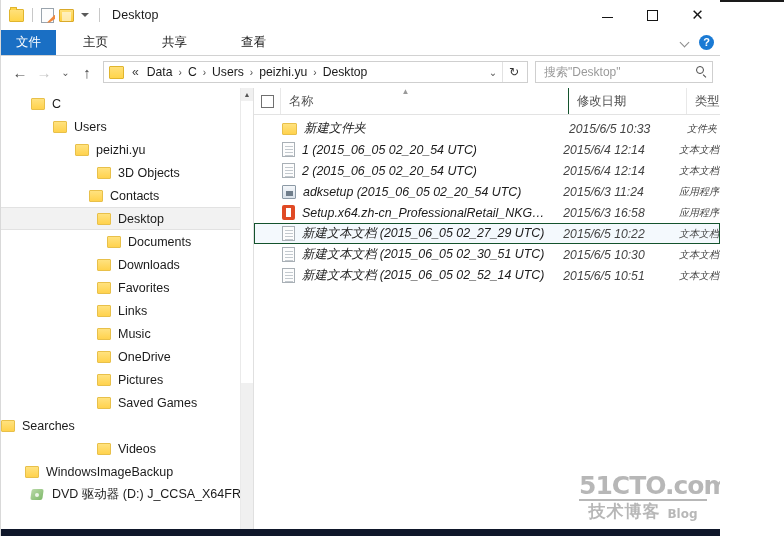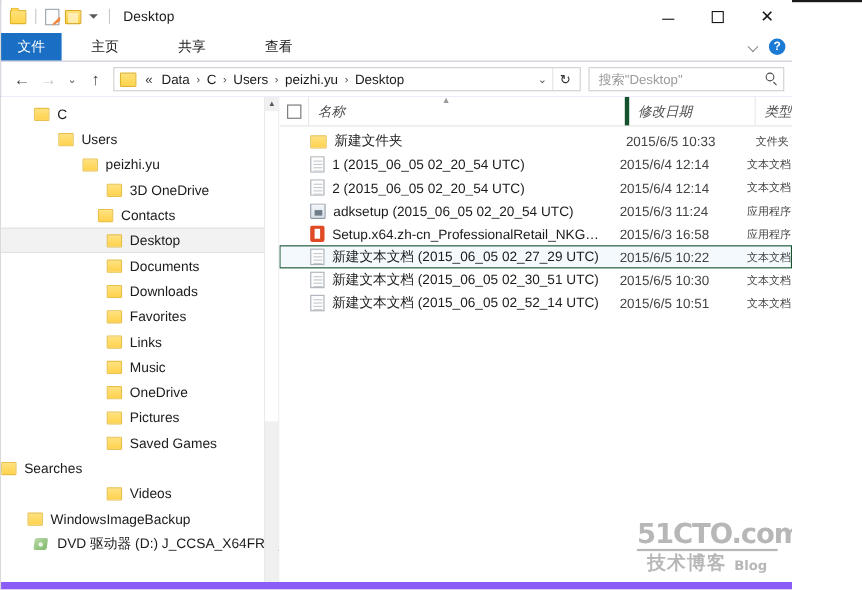--- a/index.html
+++ b/index.html
@@ -8,21 +8,21 @@
   body {
     width: 784px; height: 536px;
     font-family: "Liberation Sans", "DejaVu Sans", sans-serif;
     background: #ffffff;
     overflow: hidden;
     -webkit-font-smoothing: antialiased;
   }
   .window {
     position: relative;
     width: 720px; height: 536px;
-    background: #8b5cf6;
+    background: #0f172a;
     box-sizing: border-box;
     border-left: 1px solid #d9d9d9;
   }
 
   
   .titlebar {
     position: relative;
     height: 30px;
     background: #ffffff;
     display: flex;
@@ -366,51 +366,51 @@
     border-bottom: 1px solid #e3e3e3;
     position: relative;
     font-size: 12.3px;
     color: #4d4d4d;
   }
   .colheader .cell {
     height: 26px;
     display: flex; align-items: center;
     box-sizing: border-box;
     padding-left: 8px;
-    font-style: italic;
   }
   .c-check { width: 26px; justify-content: center; padding-left: 0 !important;}
   .hdr-checkbox {
     width: 13px; height: 13px;
     border: 1px solid #707070;
     background: #fff;
     box-sizing: border-box;
   }
   .c-name { width: 288px; border-left: 1px solid #e8e8e8;}
-  .c-date { width: 118px; border-left: 4px solid #14532d;}
+  .c-date { width: 118px; border-left: 1px solid #14532d;}
   .c-type { flex: 1; border-left: 1px solid #e8e8e8;}
   .sortmark {
     position: absolute;
     left: 147px; top: 1px;
     width: 9px; height: 6px;
     color: #9a9a9a;
     font-size: 8px;
     line-height: 6px;
     text-align: center;
   }
 
   .rows { padding-top: 3px; }
   .row {
     height: 21px;
     display: flex;
     align-items: center;
     font-size: 12.4px;
     color: #1b1b1b;
     box-sizing: border-box;
     border: 1px solid transparent;
+    font-style: italic;
   }
   .row.selected {
     background: #f4f9fd;
     border: 1px solid #14532d;
   }
   .row .rname {
     width: 314px;
     display: flex; align-items: center;
     box-sizing: border-box;
     padding-left: 27px;
@@ -593,31 +593,31 @@
           <div class="tnode" style="padding-left: 52px;">
             <span class="tfolder"></span>
             <span>Users</span>
           </div>
           <div class="tnode" style="padding-left: 74px;">
             <span class="tfolder"></span>
             <span>peizhi.yu</span>
           </div>
           <div class="tnode" style="padding-left: 96px;">
             <span class="tfolder"></span>
-            <span>3D OneDrive</span>
+            <span>3D Objects</span>
           </div>
           <div class="tnode" style="padding-left: 88px;">
             <span class="tfolder"></span>
             <span>Contacts</span>
           </div>
           <div class="tnode sel" style="padding-left: 96px;">
             <span class="tfolder"></span>
             <span>Desktop</span>
           </div>
-          <div class="tnode" style="padding-left: 96px;">
+          <div class="tnode" style="padding-left: 96px; margin-left: 10px;">
             <span class="tfolder"></span>
             <span>Documents</span>
           </div>
           <div class="tnode" style="padding-left: 96px;">
             <span class="tfolder"></span>
             <span>Downloads</span>
           </div>
           <div class="tnode" style="padding-left: 96px;">
             <span class="tfolder"></span>
             <span>Favorites</span>

